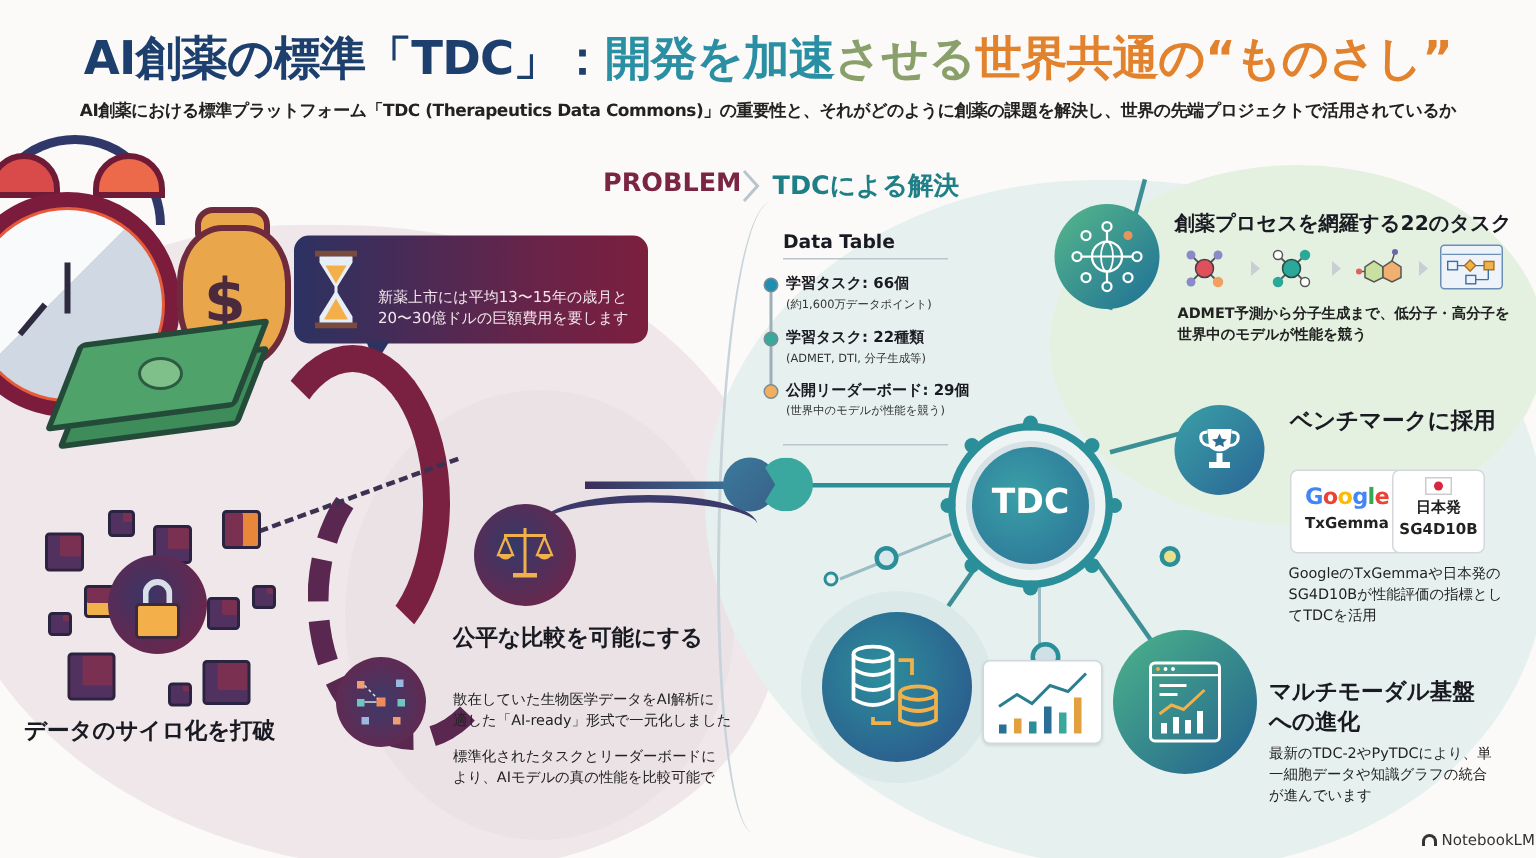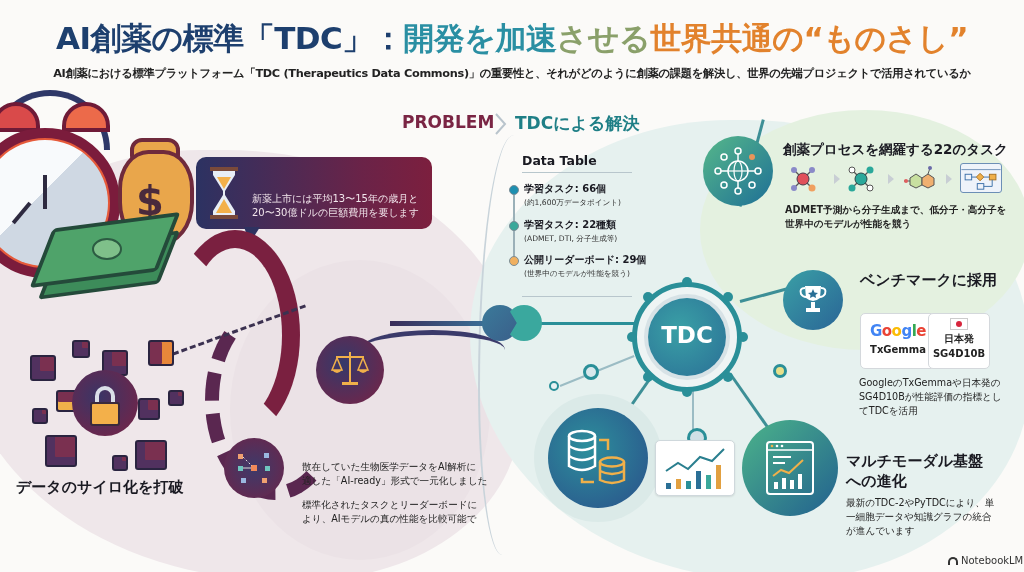--- a/index.html
+++ b/index.html
@@ -211,20 +211,21 @@
   <rect x="4" y="6" width="5" height="5" fill="#f0a070"></rect>
   <rect x="30" y="5" width="5" height="5" fill="#9ab8e0"></rect>
   <rect x="4" y="18" width="5" height="5" fill="#6fc6c0"></rect>
   <rect x="31" y="18" width="5" height="5" fill="#6fc6c0"></rect>
   <rect x="7" y="30" width="5" height="5" fill="#9ab8e0"></rect>
   <rect x="28" y="30" width="5" height="5" fill="#f0a070"></rect>
   <line x1="9" y1="9" x2="18" y2="18" stroke="#ddd" stroke-width="1" stroke-dasharray="2,2"></line>
   <line x1="9" y1="20" x2="17" y2="20" stroke="#ddd" stroke-width="1"></line>
 </svg>
 <div class="abs fair-title">
+  <div>公平な比較を可能にする</div>
 </div>
 <div class="abs fair-p1">
   <div>散在していた生物医学データをAI解析に</div>
   <div>適した「AI-ready」形式で一元化しました</div>
 </div>
 <div class="abs fair-p2">
   <div>標準化されたタスクとリーダーボードに</div>
   <div>より、AIモデルの真の性能を比較可能で</div>
 </div>
 

